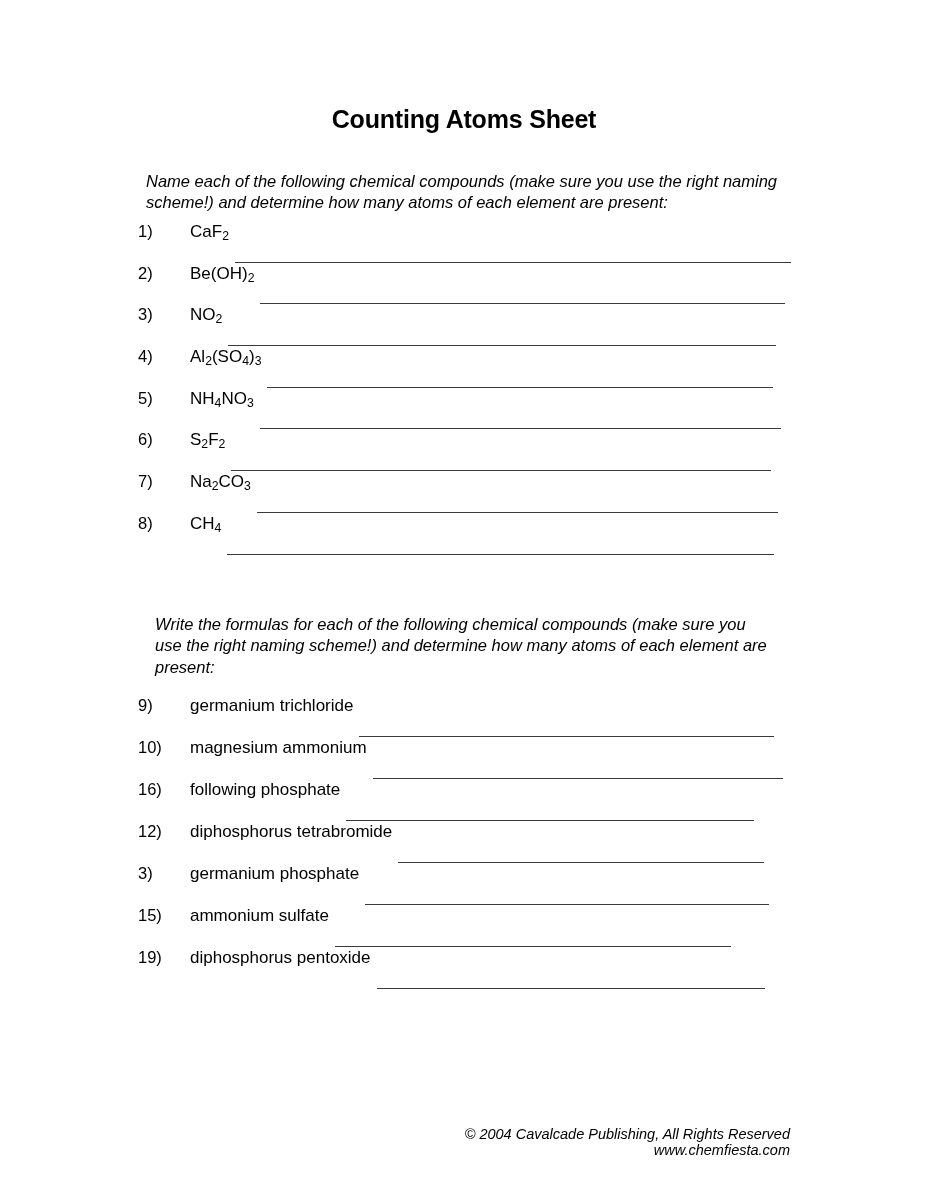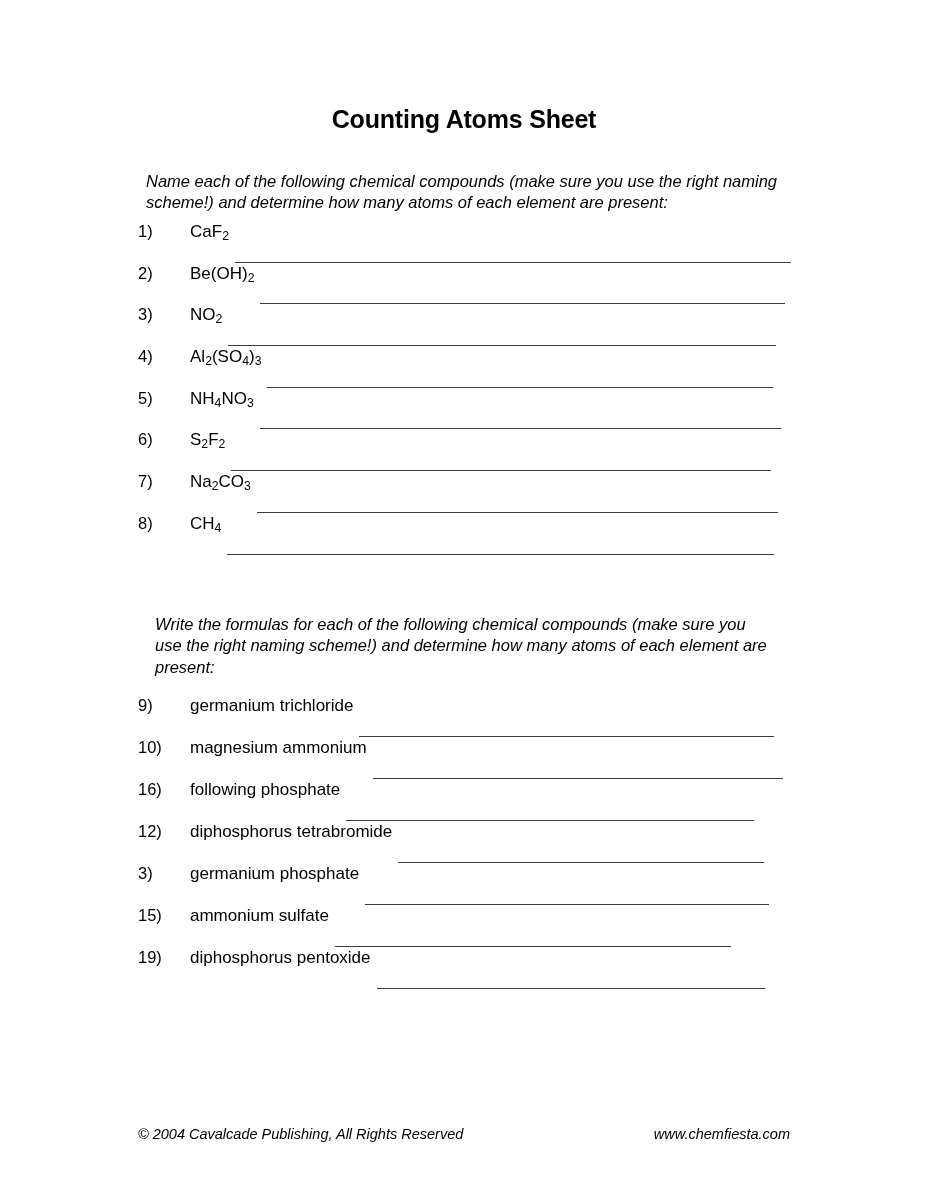--- a/index.html
+++ b/index.html
@@ -104,23 +104,24 @@
 
   .section-gap { height: 41px; }
 
   .footer {
     position: absolute;
     left: 138px;
     top: 1126px;
     width: 652px;
     display: flex;
     justify-content: space-between;
-    align-items: center;
+    align-items: flex-end;
     font-style: italic;
     font-size: 14.5px;
+    flex-direction: column;
   }
   .footer-left { white-space: nowrap; }
   .footer-right { white-space: nowrap; }
 </style>
 </head>
 <body>
 
 <div class="page">
 
   <div class="content">

